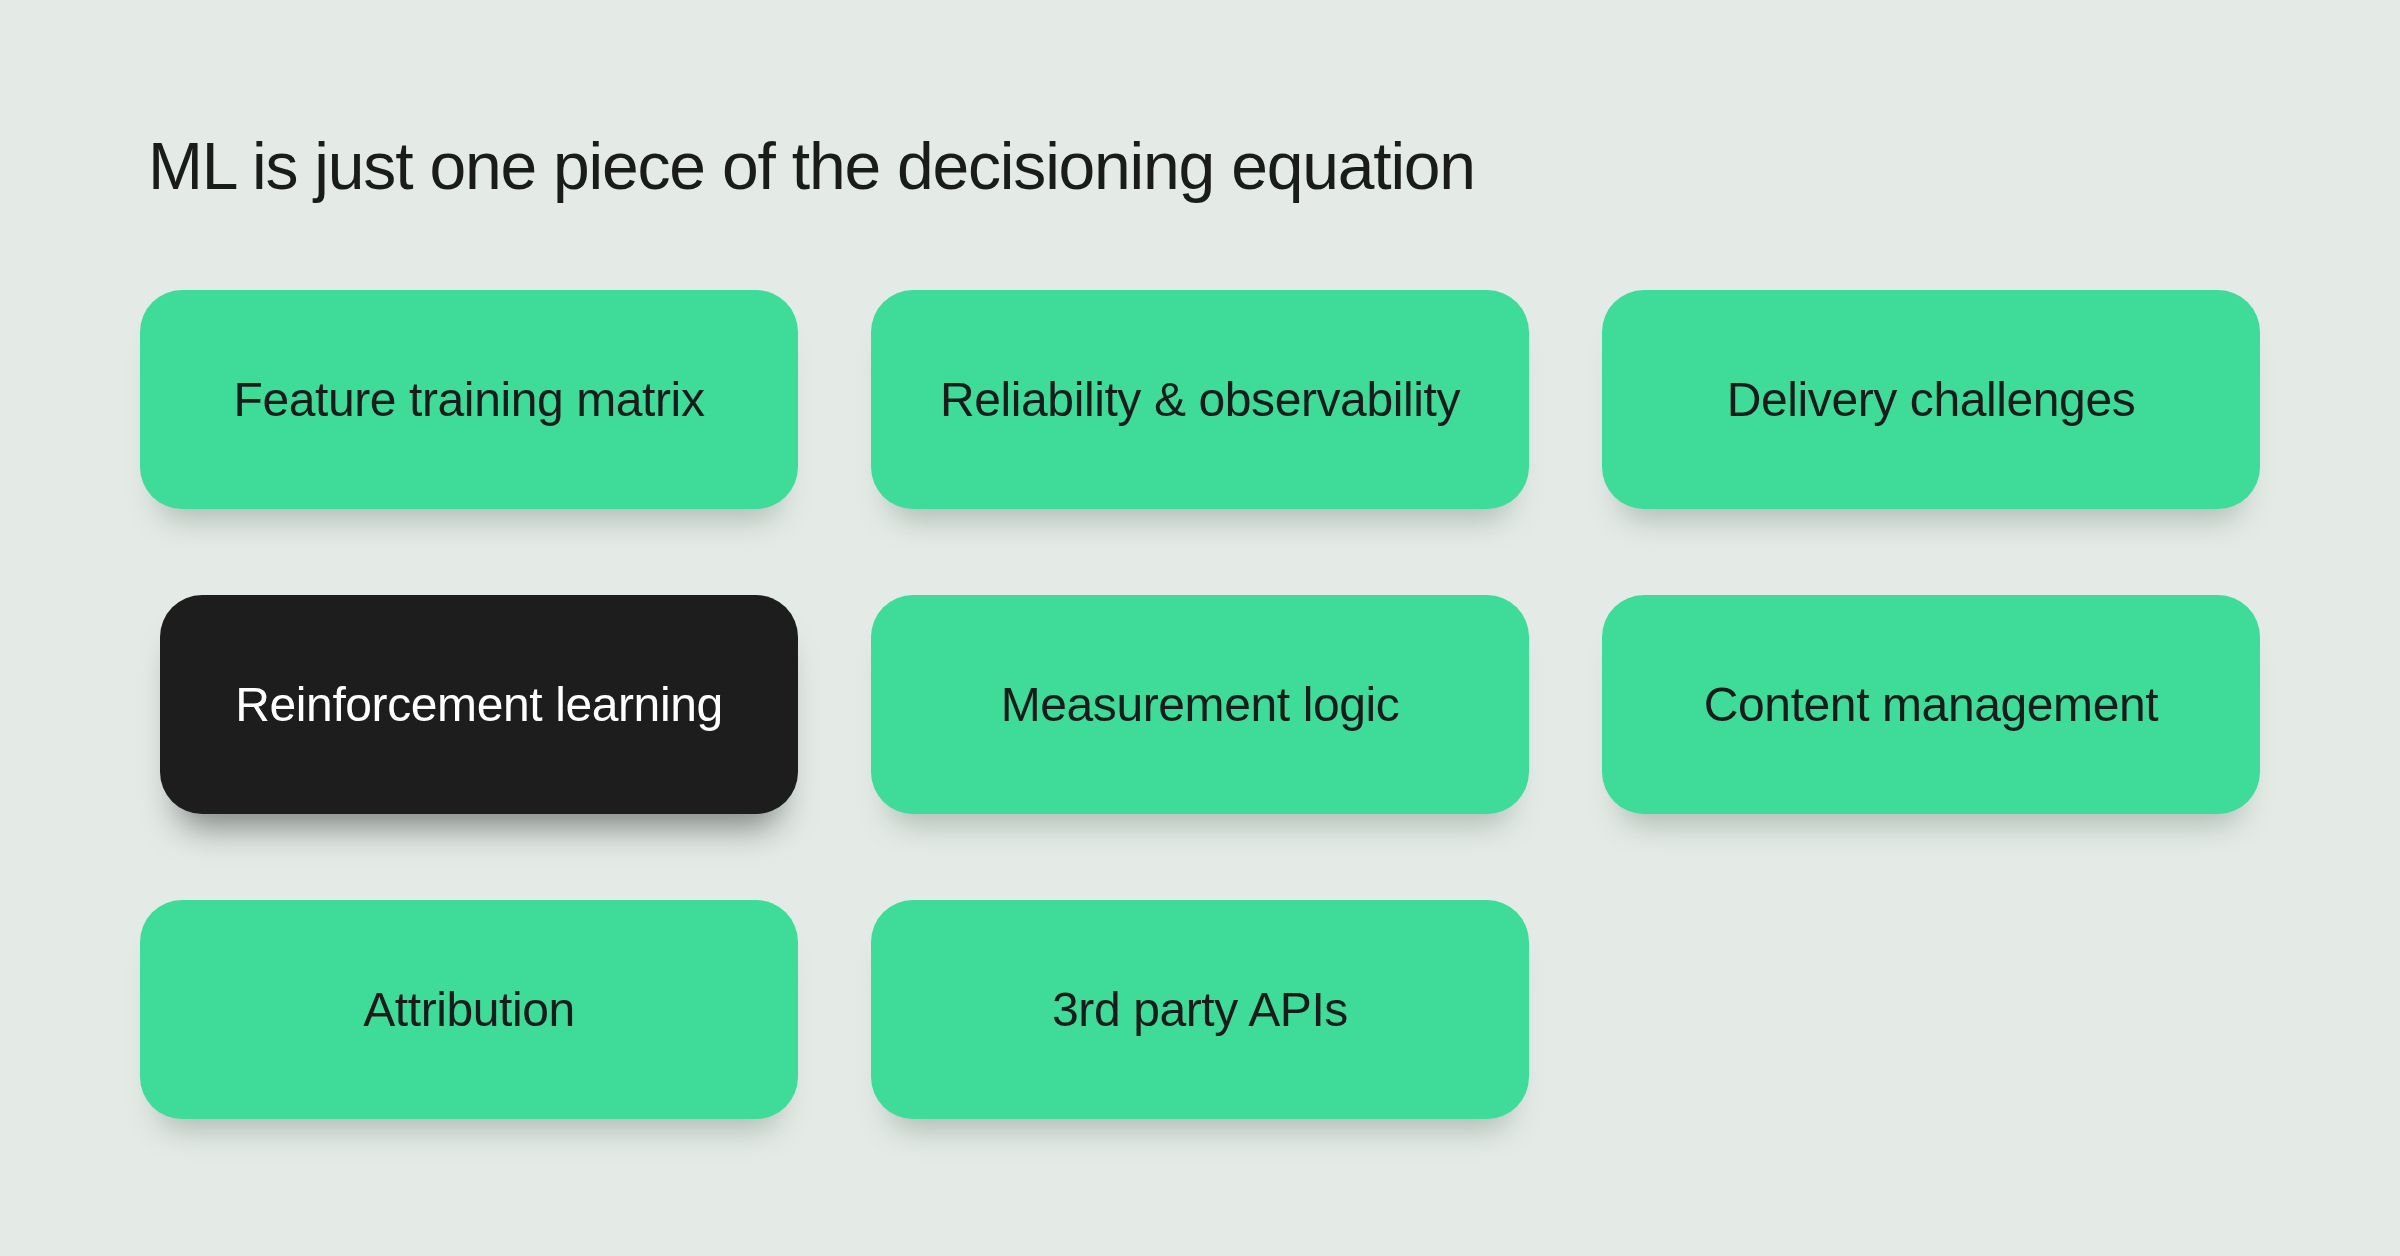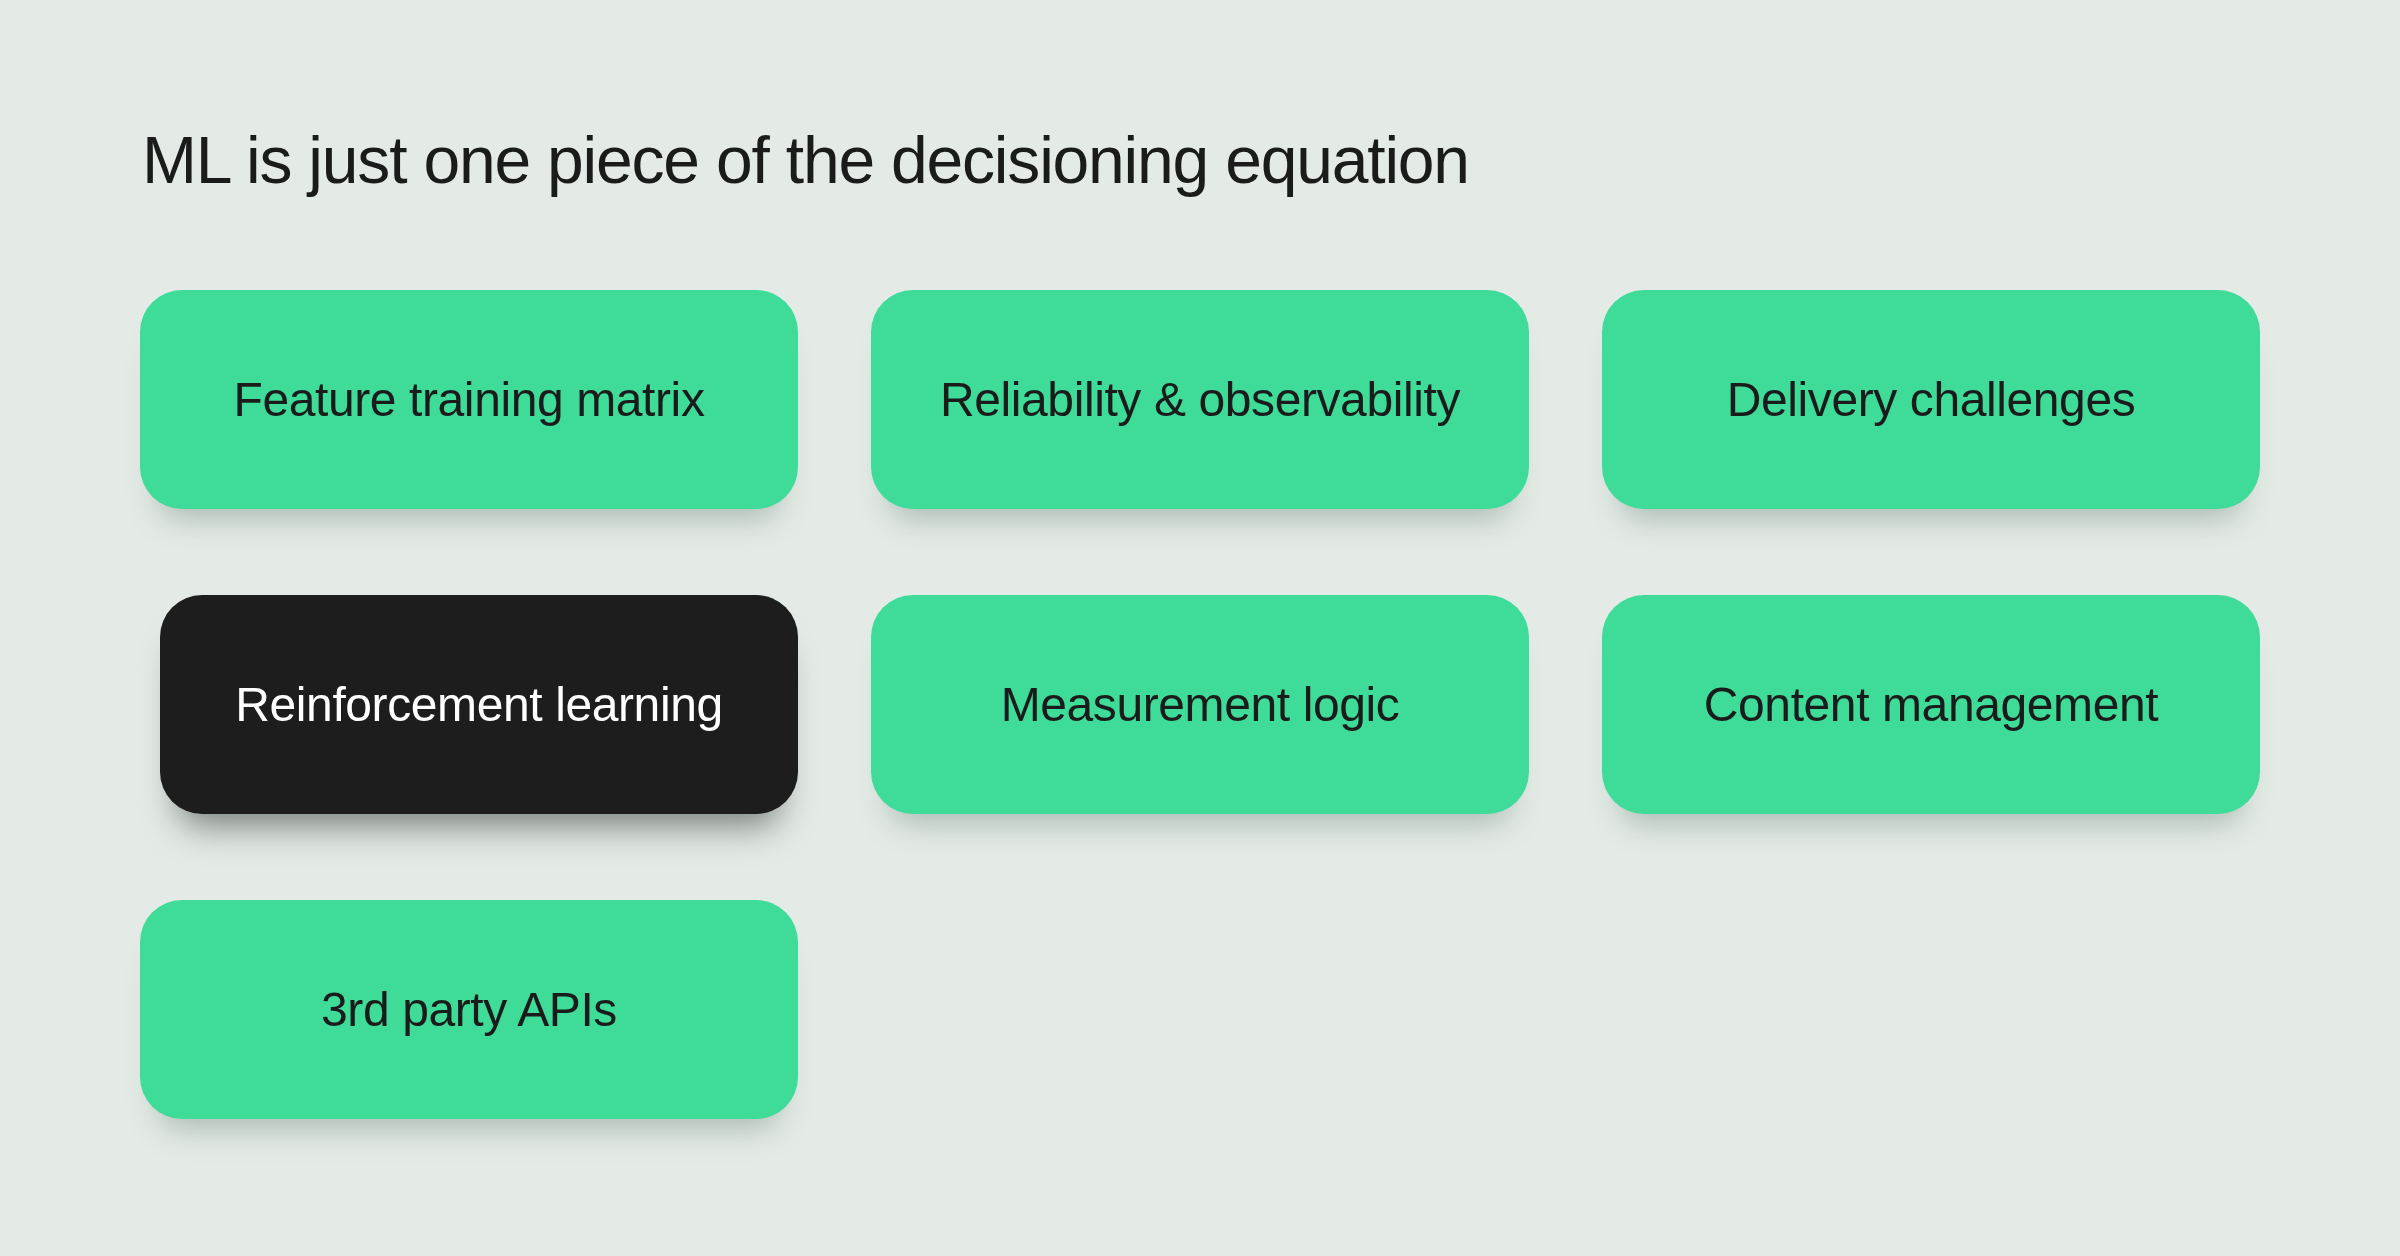--- a/index.html
+++ b/index.html
@@ -8,21 +8,21 @@
     width: 2400px;
     height: 1256px;
     background: var(--bg, #e4ebe6);
     font-family: "Liberation Sans", sans-serif;
     overflow: hidden;
   }
   .title {
     position: absolute;
     left: 140px;
     top: 120px;
-    margin: 2px;
+    margin: 8px;
     font-size: 66px;
     font-weight: 500;
     letter-spacing: -1.2px;
     color: var(--text-dark, #1a1c1b);
     white-space: nowrap;
   }
   .grid {
     position: absolute;
     left: 140px;
     top: 290px;
@@ -84,19 +84,22 @@
     </div>
 
     <div class="card green">
       <span class="card-label">Measurement logic</span>
     </div>
 
     <div class="card green">
       <span class="card-label">Content management</span>
     </div>
 
+    <div class="card green">
+      <span class="card-label">Attribution</span>
+    </div>
 
     <div class="card green">
       <span class="card-label">3rd party APIs</span>
     </div>
 
   </div>
 </div>
 
 </body></html>

